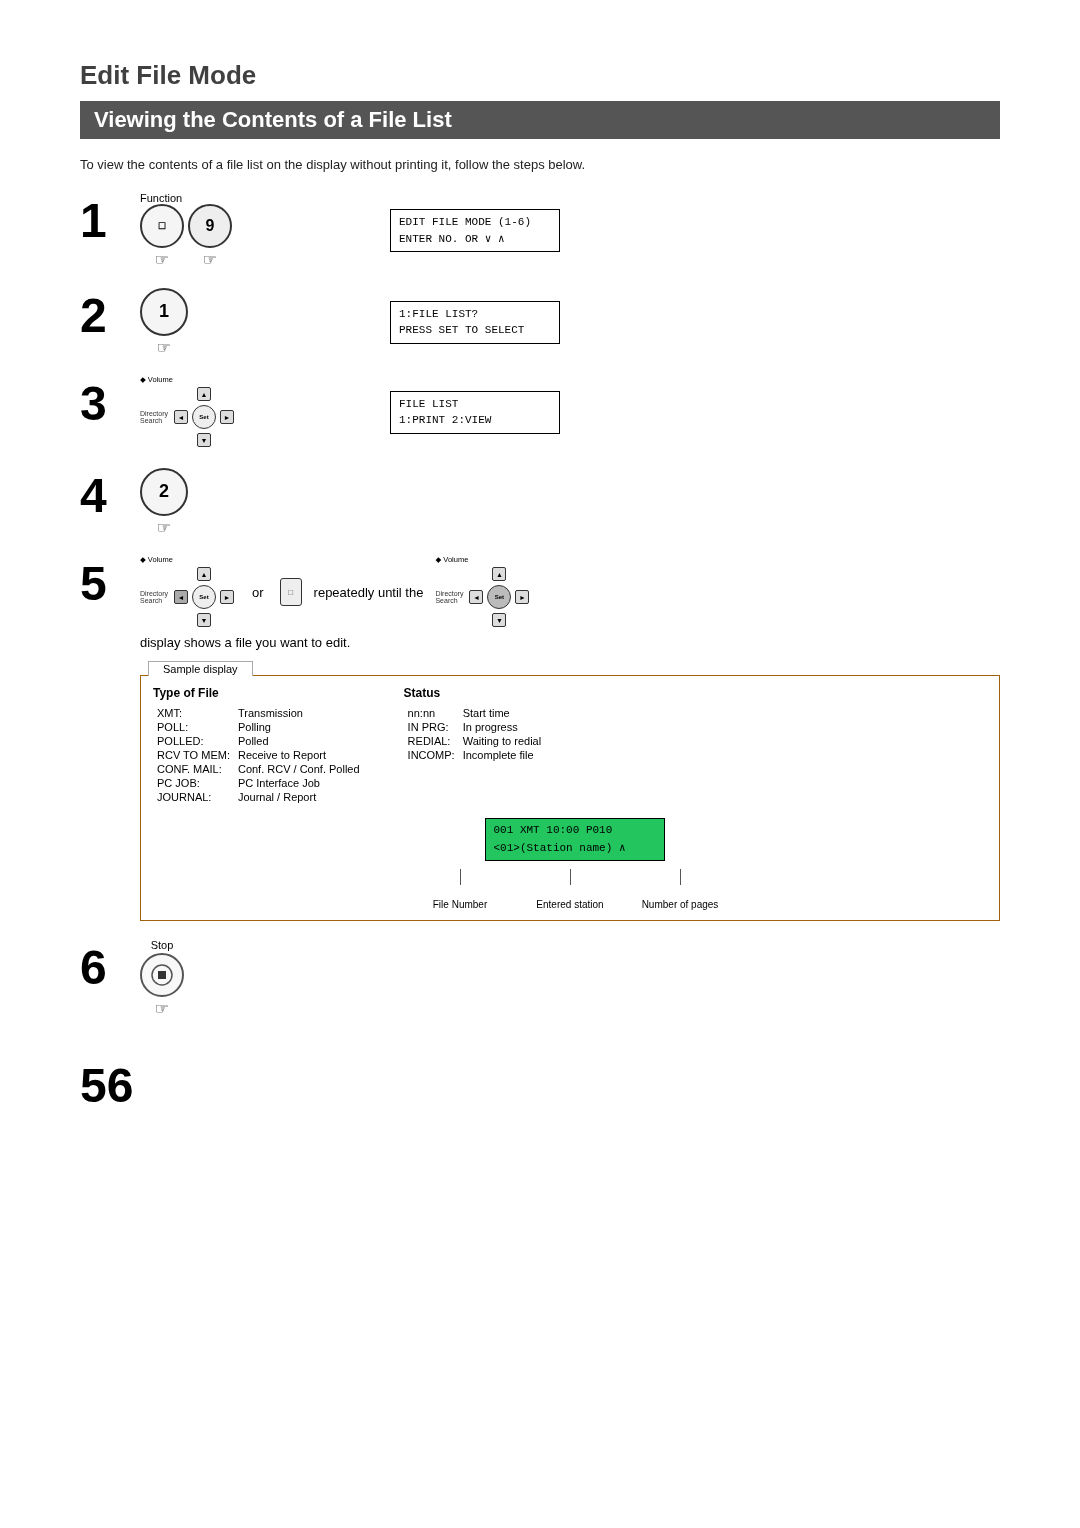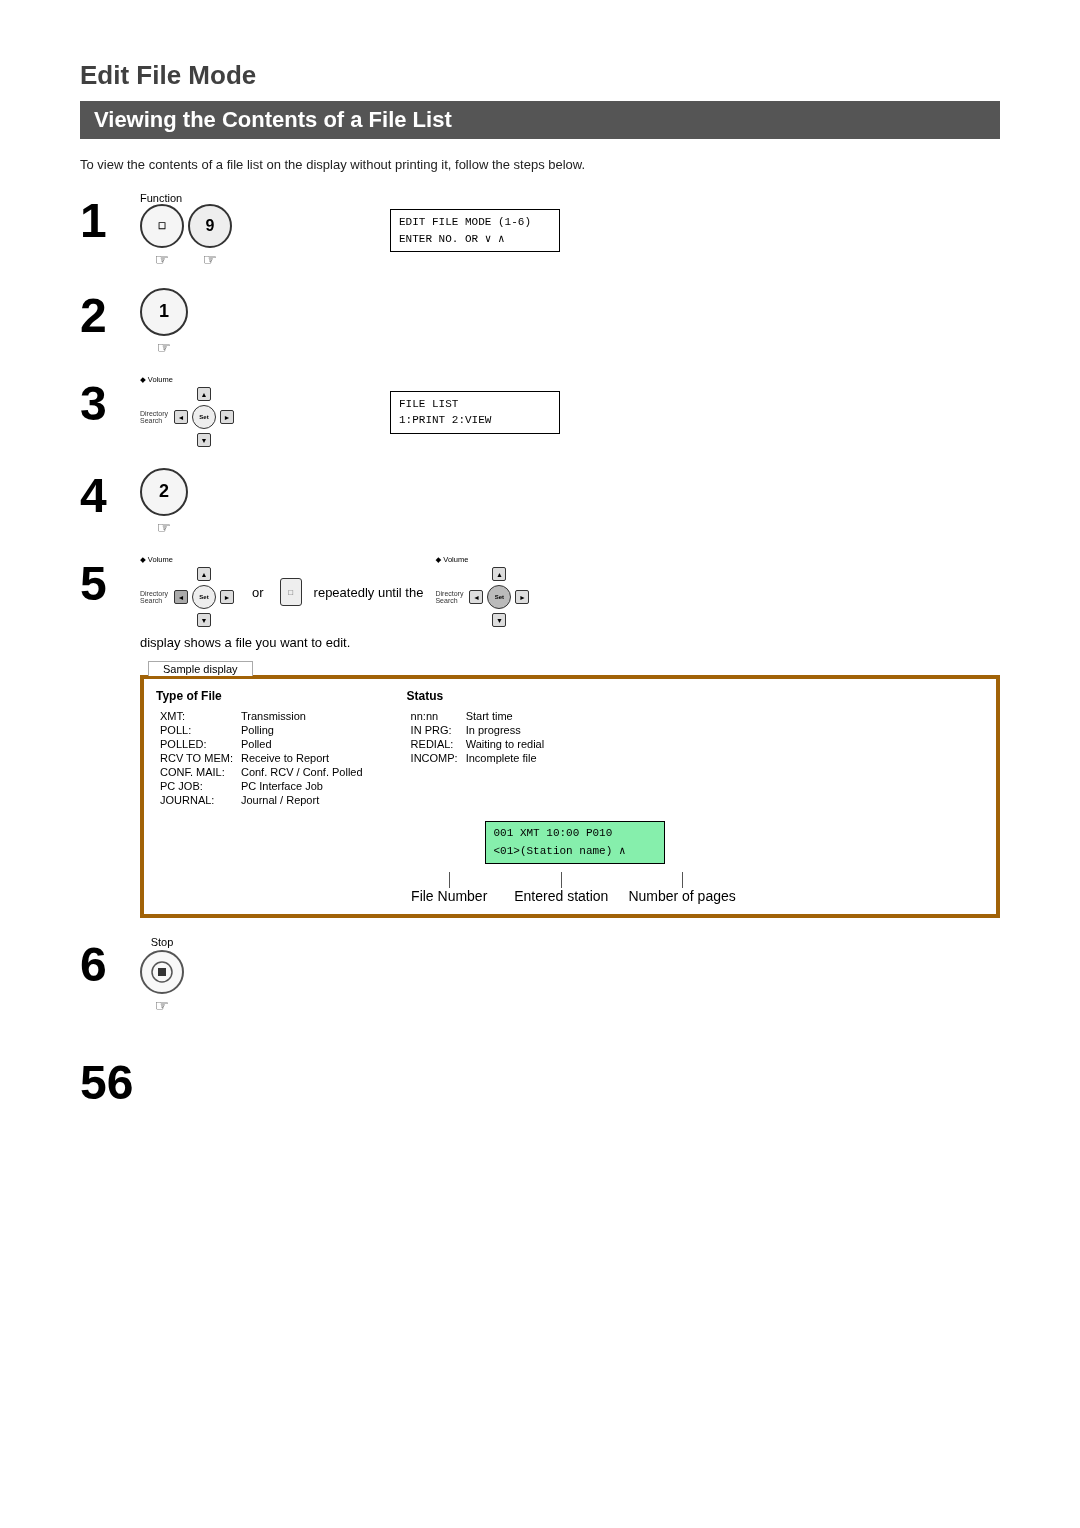--- a/index.html
+++ b/index.html
@@ -181,21 +181,21 @@
       border-bottom: none;
       padding: 1px 14px;
       font-size: 11px;
       background: #fff;
       margin-left: 8px;
       margin-top: 0;
       position: relative;
       top: 1px;
     }
     .sample-display-inner {
-      border: 4px solid #a16207;
+      border: 1px solid #a16207;
       padding: 10px 12px;
       background: #fff;
     }
     .sample-columns {
       display: flex;
       gap: 40px;
       margin-bottom: 14px;
     }
     .sample-col-title {
       font-weight: bold;
@@ -216,21 +216,21 @@
       display: flex;
       justify-content: center;
       margin: 10px 0 8px 0;
     }
     .display-screen {
       border: 1px solid #000;
       padding: 3px 8px;
       font-family: 'Courier New', monospace;
       font-size: 11px;
       line-height: 1.6;
-      background: #86efac;
+      background: #22c55e;
       min-width: 180px;
       text-align: left;
       margin-left: 9px;
     }
 
     .sample-labels-row {
       display: flex;
       justify-content: center;
       gap: 0;
       font-size: 11px;
@@ -243,23 +243,23 @@
       position: relative;
       min-width: 90px;
     }
     .sample-label-line {
       width: 1px;
       height: 16px;
       background: #555;
       margin: 0 auto;
     }
     .sample-label-text {
-      font-size: 14px;
+      font-size: 10px;
       text-align: center;
-      margin-top: 0;
+      margin-top: 14px;
       white-space: nowrap;
     }
 
     
     .stop-button {
       width: 44px;
       height: 44px;
       border-radius: 50%;
       border: 2px solid #555;
       background: #f8f8f8;
@@ -352,20 +352,24 @@
     <div class="step-number">2</div>
     <div class="step-content">
       <div class="step-visual">
         <div class="key-wrapper">
           <div class="key-circle" style="width:48px;height:48px;font-size:18px;">
             <span>1</span>
           </div>
           <span style="font-size:16px;margin-top:2px;">☞</span>
         </div>
       </div>
+      <div class="step-display-box">
+        <div>1:FILE LIST?</div>
+        <div>PRESS SET TO SELECT</div>
+      </div>
     </div>
   </div>
 
   <div class="step-row">
     <div class="step-number">3</div>
     <div class="step-content">
       <div class="step-visual">
         <div class="dpad-wrapper">
           <div class="dpad-top-label">◆ Volume</div>
           <div class="dpad-left-label-row">

